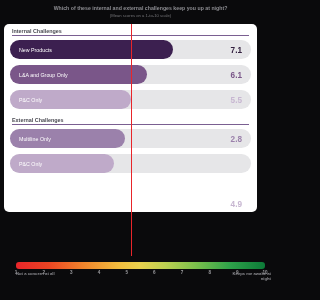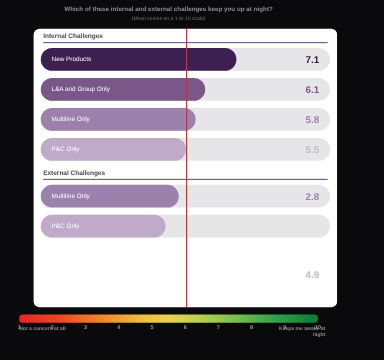--- a/index.html
+++ b/index.html
@@ -12,21 +12,21 @@
   }
   .title-wrap{padding:5px 14px 0 14px;text-align:center;}
   .title{
     font-size:5.2px;font-weight:bold;color:#8e8e93;line-height:1.25;
     letter-spacing:.02px;
   }
   .subtitle{
     font-size:4.2px;color:#757579;margin-top:1.5px;line-height:1.2;
   }
   .panel{
-    position:absolute;left:28px;top:24px;width:253px;height:232px;
+    position:absolute;left:4px;top:24px;width:253px;height:188px;
     background:#ffffff;border-radius:5px;
   }
   .section{position:relative;}
   .sec-head{
     font-size:5.4px;font-weight:bold;color:#4a4a52;
     padding:4px 0 1px 8px;
   }
   .sec-rule{height:1px;background:#7a5f91;margin:0 8px 2px 8px;}
   .row{
     position:relative;height:23px;margin:0 6px 2px 6px;
@@ -95,27 +95,20 @@
         </div>
         <div class="row">
           <div class="track"></div>
           <div class="bar" style="width: 56.6667%; background: rgb(122, 86, 137);">
             <span class="bar-label">L&amp;A and Group Only</span>
           </div>
           <div class="value" style="color: rgb(122, 86, 137); text-align: right;">6.1</div>
         </div>
         <div class="row">
           <div class="track"></div>
-          <div class="bar" style="width: 53.3333%; background: rgb(155, 129, 171);">
-            <span class="bar-label">Multiline Only</span>
-          </div>
-          <div class="value" style="color: rgb(155, 129, 171);">5.8</div>
-        </div>
-        <div class="row">
-          <div class="track"></div>
           <div class="bar" style="width: 50%; background: rgb(191, 170, 201);">
             <span class="bar-label">P&amp;C Only</span>
           </div>
           <div class="value" style="color: rgb(199, 182, 209);">5.5</div>
         </div>
       </div>
       <div class="section">
         <div class="sec-head">External Challenges</div>
         <div class="sec-rule"></div>
         <div class="row">

